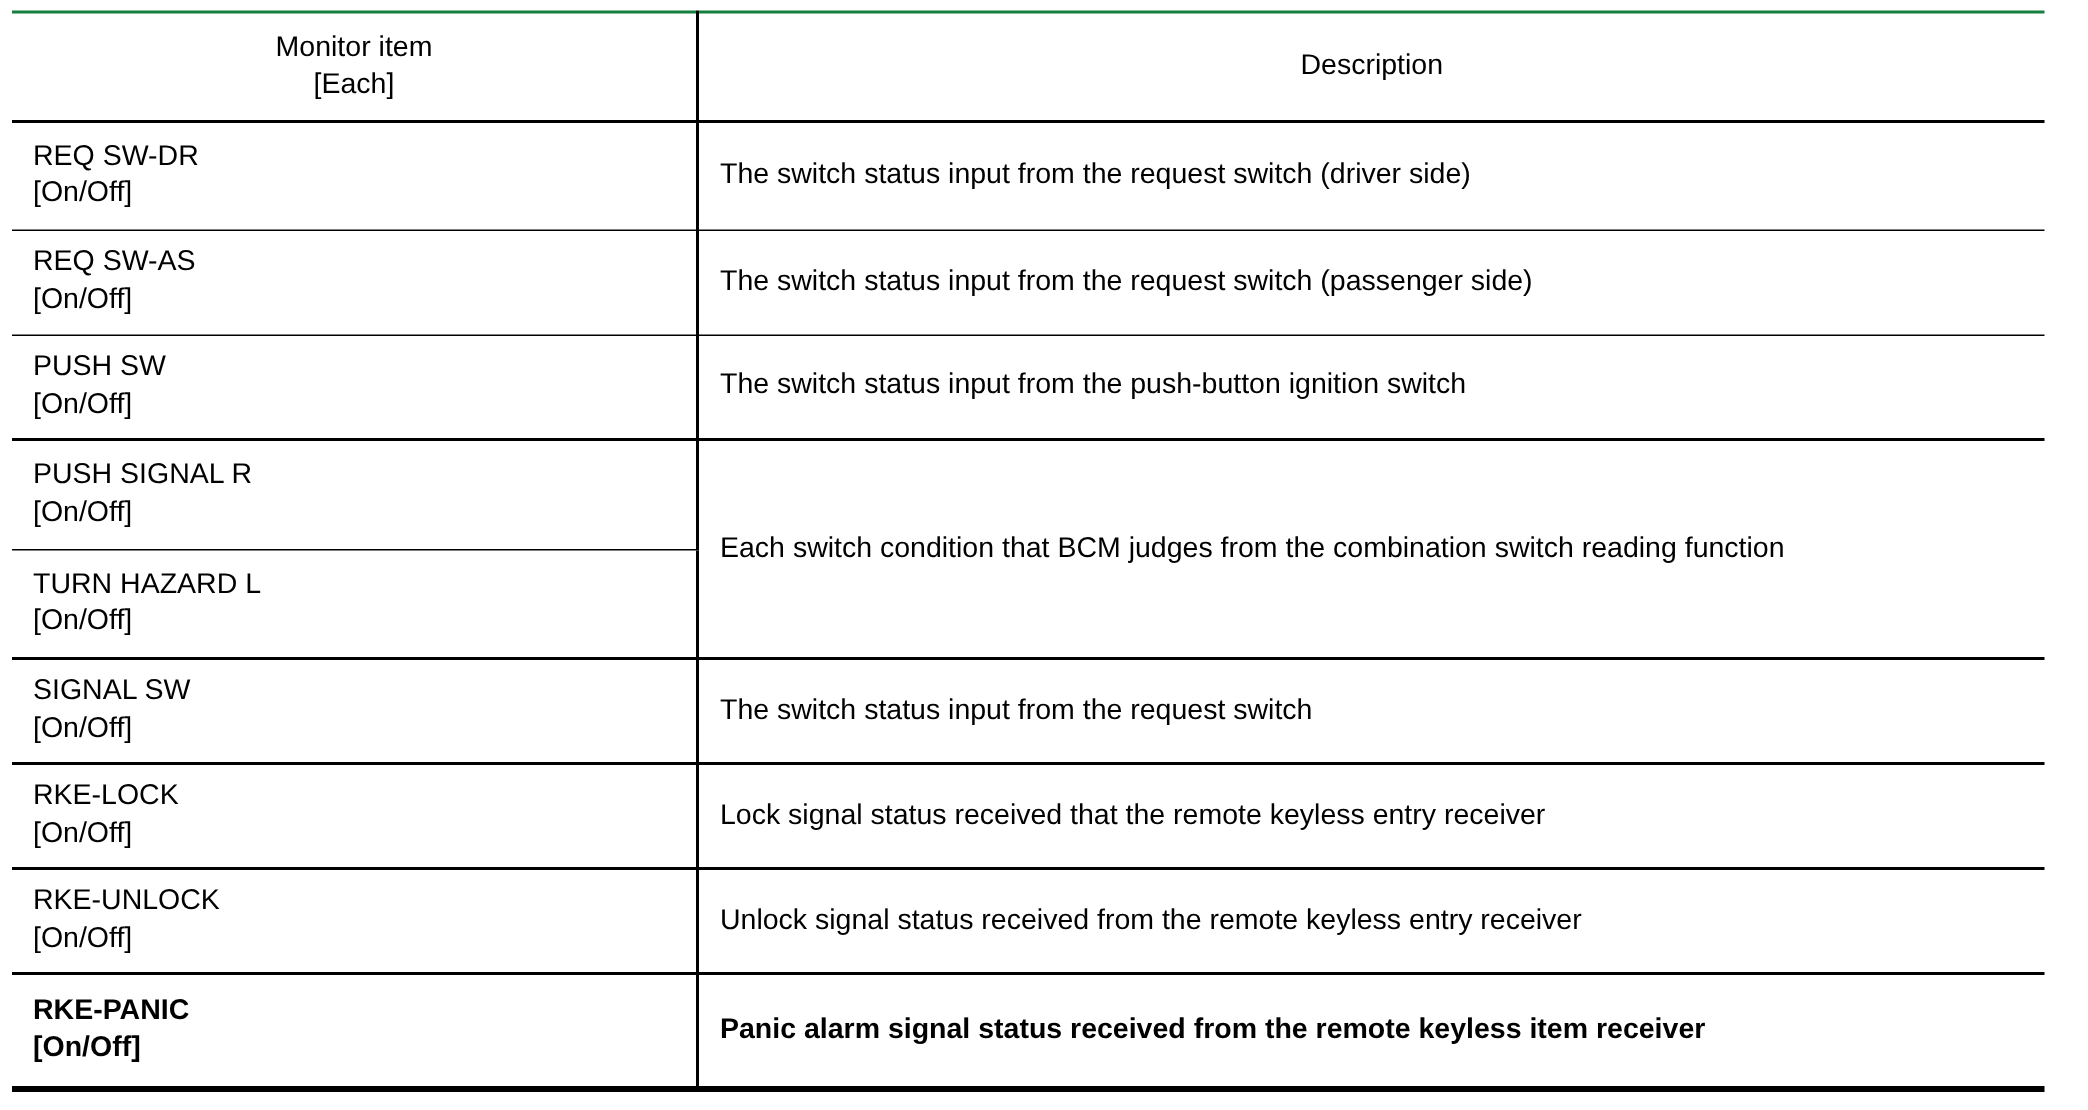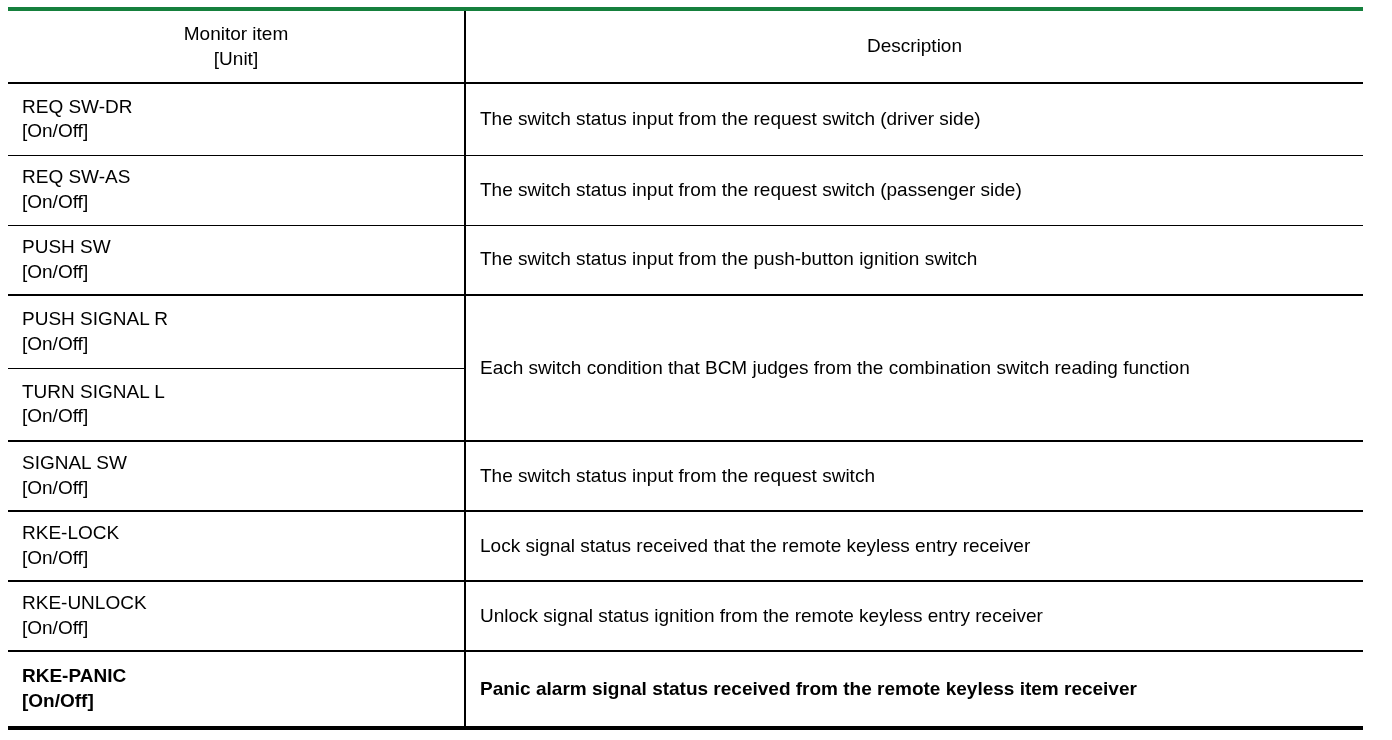--- a/index.html
+++ b/index.html
@@ -33,21 +33,21 @@
     width: 1355px;
     border-collapse: collapse;
     table-layout: fixed;
   }
 
   table.monitor-table col.col-item { width: 457px; }
   table.monitor-table col.col-desc { width: 898px; }
 
   
   table.monitor-table {
-    border-top: 4px solid #15803d;
+    border-top: 2px solid #15803d;
     border-bottom: 4px solid #000;
   }
 
   
   tr.head-row th {
     border-bottom: 2px solid #000;
     padding: 0;
     height: 71px;
     vertical-align: middle;
     font-weight: normal;
@@ -101,21 +101,21 @@
   <div class="table-wrap">
     <table class="monitor-table">
       <colgroup>
         <col class="col-item">
         <col class="col-desc">
       </colgroup>
       <thead>
         <tr class="head-row">
           <th class="item-head">
             <span class="head-line">Monitor item</span>
-            <span class="head-line">[Unit]</span>
+            <span class="head-line">[Each]</span>
           </th>
           <th class="desc-head">Description</th>
         </tr>
       </thead>
       <tbody>
 
         <tr class="row-h-first">
           <td class="item-cell">
             <span class="item-name">REQ SW-DR</span>
             <span class="item-unit">[On/Off]</span>
@@ -150,21 +150,21 @@
             <span class="item-name">PUSH SIGNAL R</span>
             <span class="item-unit">[On/Off]</span>
           </td>
           <td class="desc-cell sep-heavy-desc" rowspan="2" style="border-bottom:2px solid #000;">
             <span class="desc-text">Each switch condition that BCM judges from the combination switch reading function</span>
           </td>
         </tr>
 
         <tr class="row-h-turn">
           <td class="item-cell" style="border-bottom:2px solid #000;">
-            <span class="item-name">TURN SIGNAL L</span>
+            <span class="item-name">TURN HAZARD L</span>
             <span class="item-unit">[On/Off]</span>
           </td>
         </tr>
 
         <tr class="row-h-std sep-heavy">
           <td class="item-cell">
             <span class="item-name">SIGNAL SW</span>
             <span class="item-unit">[On/Off]</span>
           </td>
           <td class="desc-cell">
@@ -181,21 +181,21 @@
             <span class="desc-text">Lock signal status received that the remote keyless entry receiver</span>
           </td>
         </tr>
 
         <tr class="row-h-std sep-heavy">
           <td class="item-cell">
             <span class="item-name">RKE-UNLOCK</span>
             <span class="item-unit">[On/Off]</span>
           </td>
           <td class="desc-cell">
-            <span class="desc-text">Unlock signal status ignition from the remote keyless entry receiver</span>
+            <span class="desc-text">Unlock signal status received from the remote keyless entry receiver</span>
           </td>
         </tr>
 
         <tr class="row-h-last last-row">
           <td class="item-cell">
             <span class="item-name">RKE-PANIC</span>
             <span class="item-unit">[On/Off]</span>
           </td>
           <td class="desc-cell">
             <span class="desc-text">Panic alarm signal status received from the remote keyless item receiver</span>

